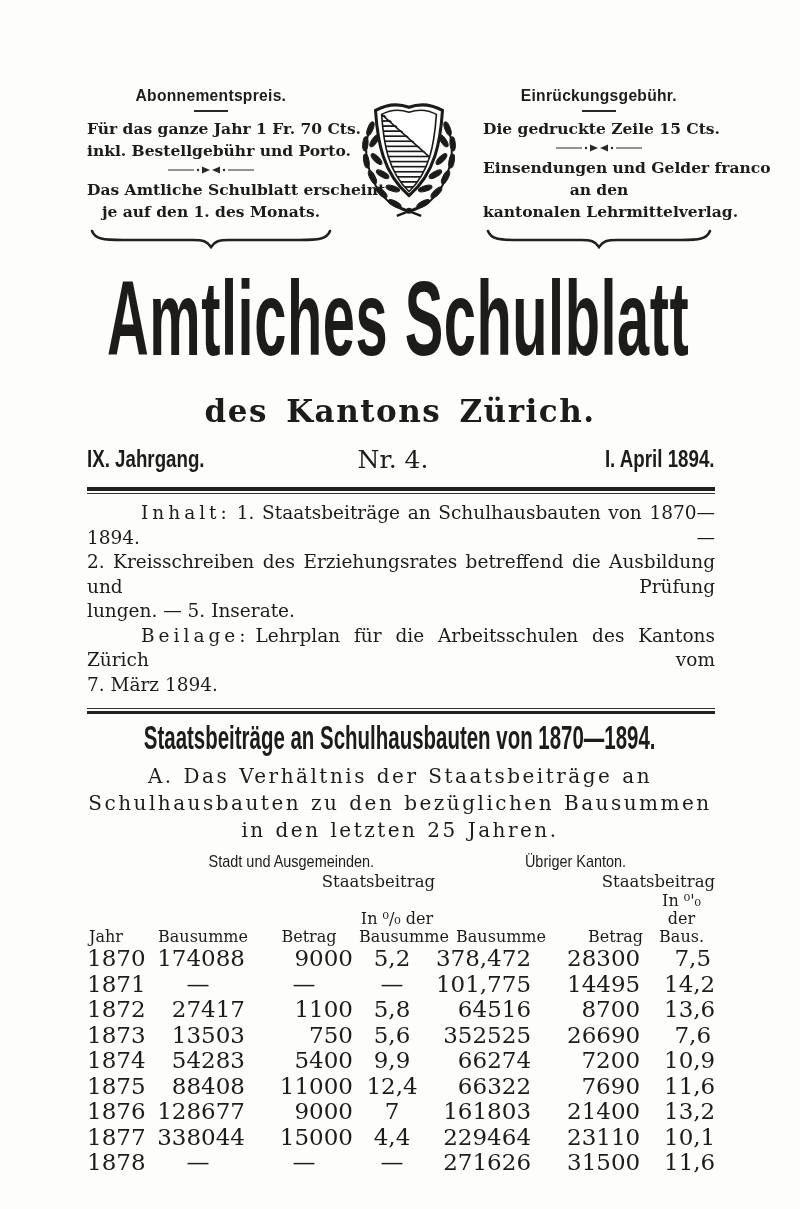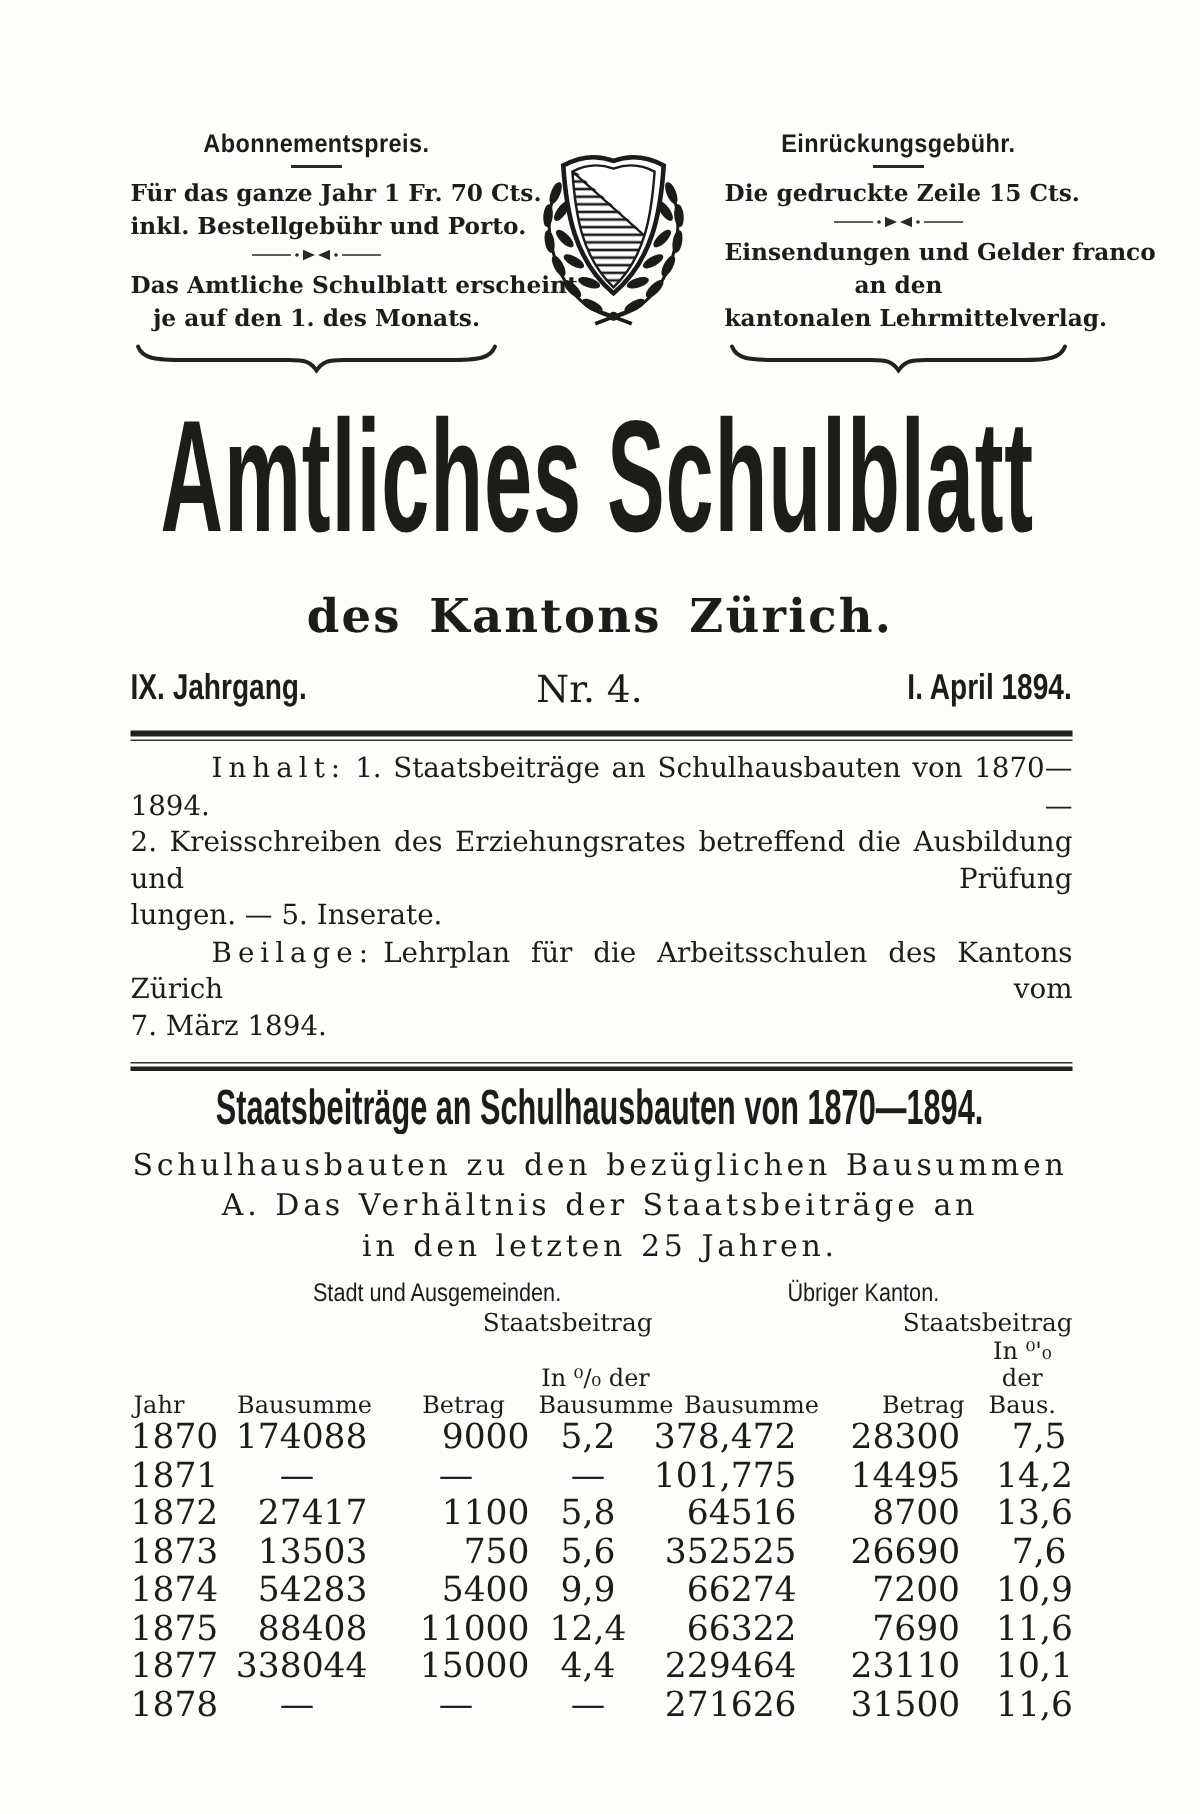--- a/index.html
+++ b/index.html
@@ -257,22 +257,22 @@
 
   <div class="double-rule-b">
     <div class="thin"></div>
       <div class="thick"></div>
   </div>
 
   <div class="article-head-row">
     <div class="article-head">Staatsbeiträge an Schulhausbauten von 1870—1894.</div>
   </div>
   <div class="article-sub">
+    <div class="s-line">A. Das Verhältnis der Staatsbeiträge an</div>
     <div class="s-line">Schulhausbauten zu den bezüglichen Bausummen</div>
-    <div class="s-line">A. Das Verhältnis der Staatsbeiträge an</div>
     <div class="s-line">in den letzten 25 Jahren.</div>
   </div>
 
   <table class="stats">
     <colgroup>
       <col class="c1">
         <col class="c2">
         <col class="c3">
         <col class="c4">
       <col class="c5">
@@ -362,20 +362,29 @@
     <tr>
       <td class="v jahr">1875</td>
       <td class="v n2">88408</td>
       <td class="v n3">11000</td>
       <td class="v n4">12,4</td>
       <td class="v n5">66322</td>
       <td class="v n6">7690</td>
       <td class="v n7">11,6</td>
     </tr>
 
+    <tr>
+      <td class="v jahr">1876</td>
+      <td class="v n2">128677</td>
+      <td class="v n3">9000</td>
+      <td class="v n4">7</td>
+      <td class="v n5">161803</td>
+      <td class="v n6">21400</td>
+      <td class="v n7">13,2</td>
+    </tr>
 
     <tr>
       <td class="v jahr">1877</td>
       <td class="v n2">338044</td>
       <td class="v n3">15000</td>
       <td class="v n4">4,4</td>
       <td class="v n5">229464</td>
       <td class="v n6">23110</td>
       <td class="v n7">10,1</td>
     </tr>

